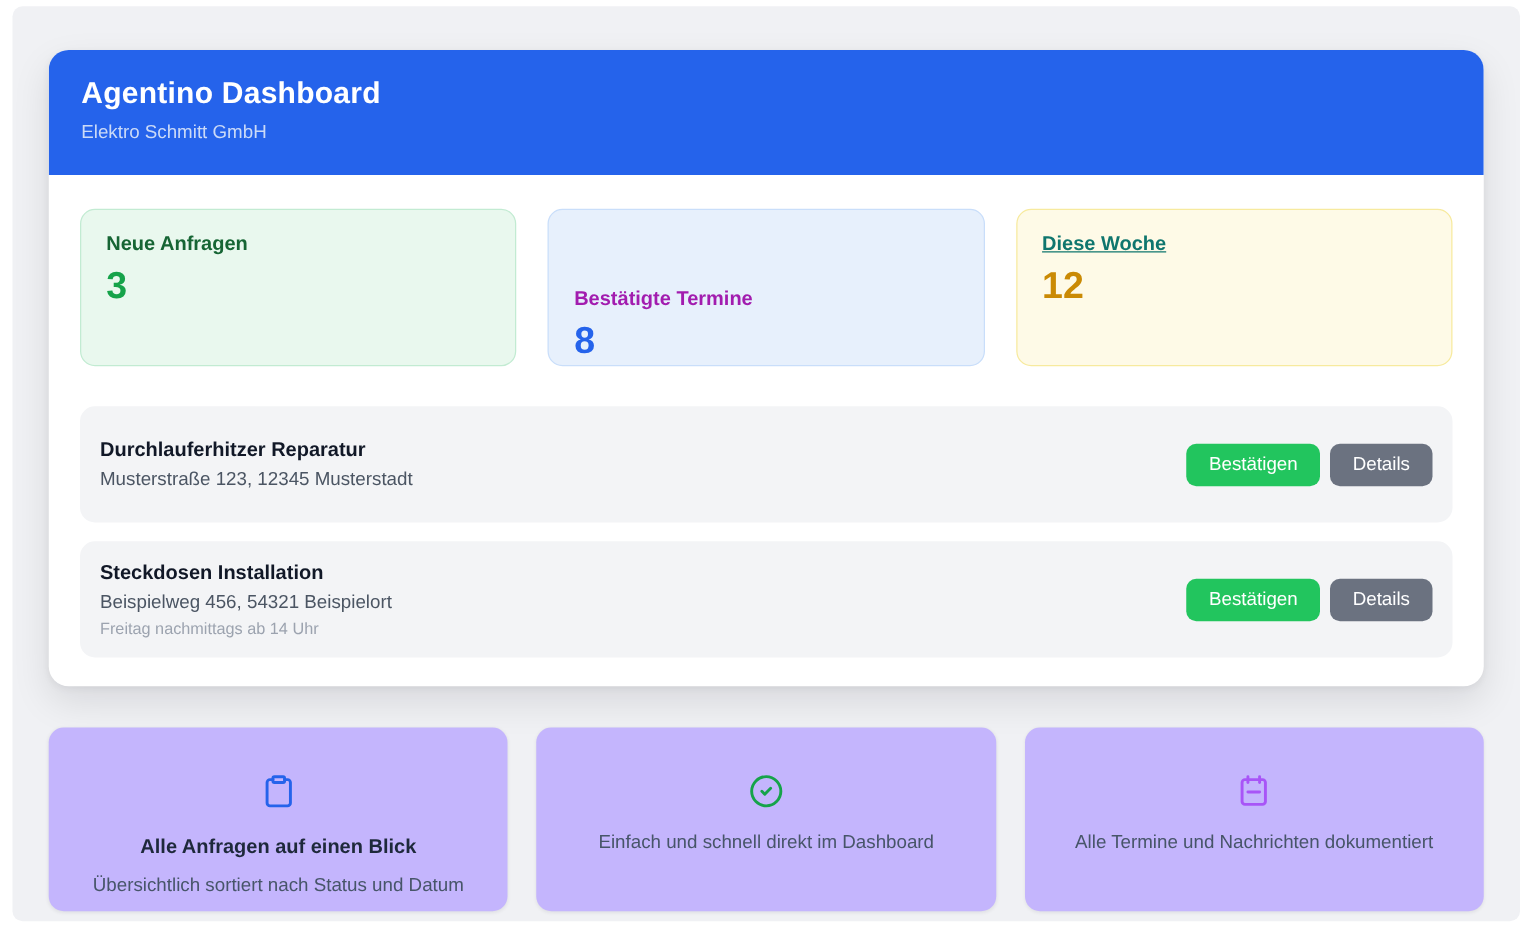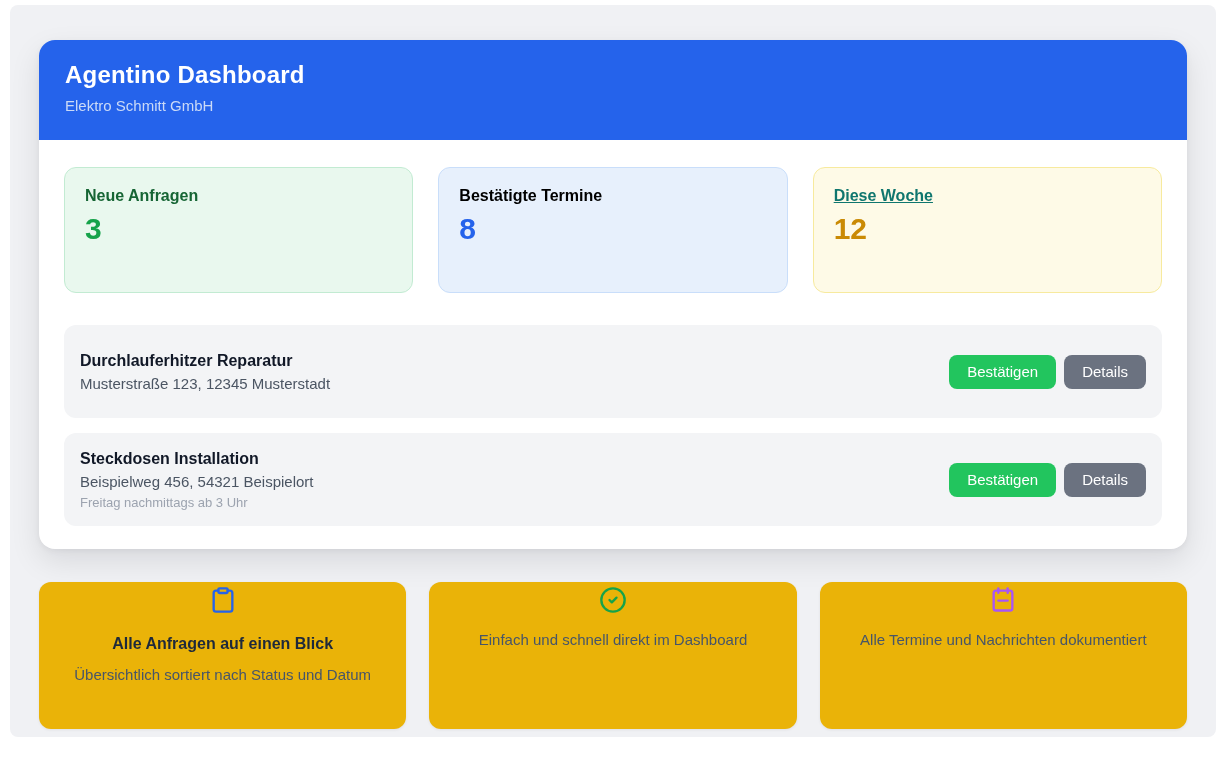--- a/index.html
+++ b/index.html
@@ -53,21 +53,21 @@
     border-radius: 12px;
     border: 1px solid;
     padding: 19px 20px;
   }
   .stat-card .stat-label { font-size: 16px; font-weight: bold; }
   .stat-card .stat-value { font-size: 30px; font-weight: bold; margin-top: 7px; }
   .stat-green  { background: #e9f8ee; border-color: #c2ebd2; }
   .stat-green .stat-label { color: #166534; }
   .stat-green .stat-value { color: #16a34a; }
   .stat-blue   { background: #e7f0fc; border-color: #c9defa; }
-  .stat-blue .stat-label { color: #000000; }
+  .stat-blue .stat-label { color: #a21caf; margin-top: 44px; }
   .stat-blue .stat-value { color: #2563eb; }
   .stat-yellow { background: #fefae7; border-color: #f7ea9e; }
   .stat-yellow .stat-label { color: #0f766e; text-decoration: underline; }
   .stat-yellow .stat-value { color: #ca8a04; }
   
   .requests {
     display: flex;
     flex-direction: column;
     gap: 15px;
     padding: 32px 25px 23px 25px;
@@ -99,25 +99,25 @@
   .btn-details { background: #6b7280; }
   
   .features {
     display: flex;
     gap: 23px;
     margin-top: 33px;
   }
   .feature-card {
     flex: 1;
     height: 147px;
-    background: #eab308;
+    background: #c4b5fd;
     border-radius: 12px;
     box-shadow: 0 1px 3px rgba(2, 6, 23, 0.07);
     text-align: center;
-    padding-top: 4px;
+    padding-top: 37px;
   }
   .feature-icon { display: inline-block; width: 28px; height: 28px; }
   .feature-icon svg { width: 28px; height: 28px; display: block; }
   .feature-title {
     margin-top: 17px;
     font-size: 16px;
     font-weight: bold;
     color: #1e293b;
   }
   .feature-subtitle {
@@ -163,21 +163,21 @@
         <div class="request-actions">
           <button class="btn btn-confirm">Bestätigen</button>
           <button class="btn btn-details">Details</button>
         </div>
       </div>
 
       <div class="request-row">
         <div class="request-info">
           <div class="request-title">Steckdosen Installation</div>
           <div class="request-address">Beispielweg 456, 54321 Beispielort</div>
-          <div class="request-time">Freitag nachmittags ab 3 Uhr</div>
+          <div class="request-time">Freitag nachmittags ab 14 Uhr</div>
         </div>
         <div class="request-actions">
           <button class="btn btn-confirm">Bestätigen</button>
           <button class="btn btn-details">Details</button>
         </div>
       </div>
 
     </div>
   </div>
 

